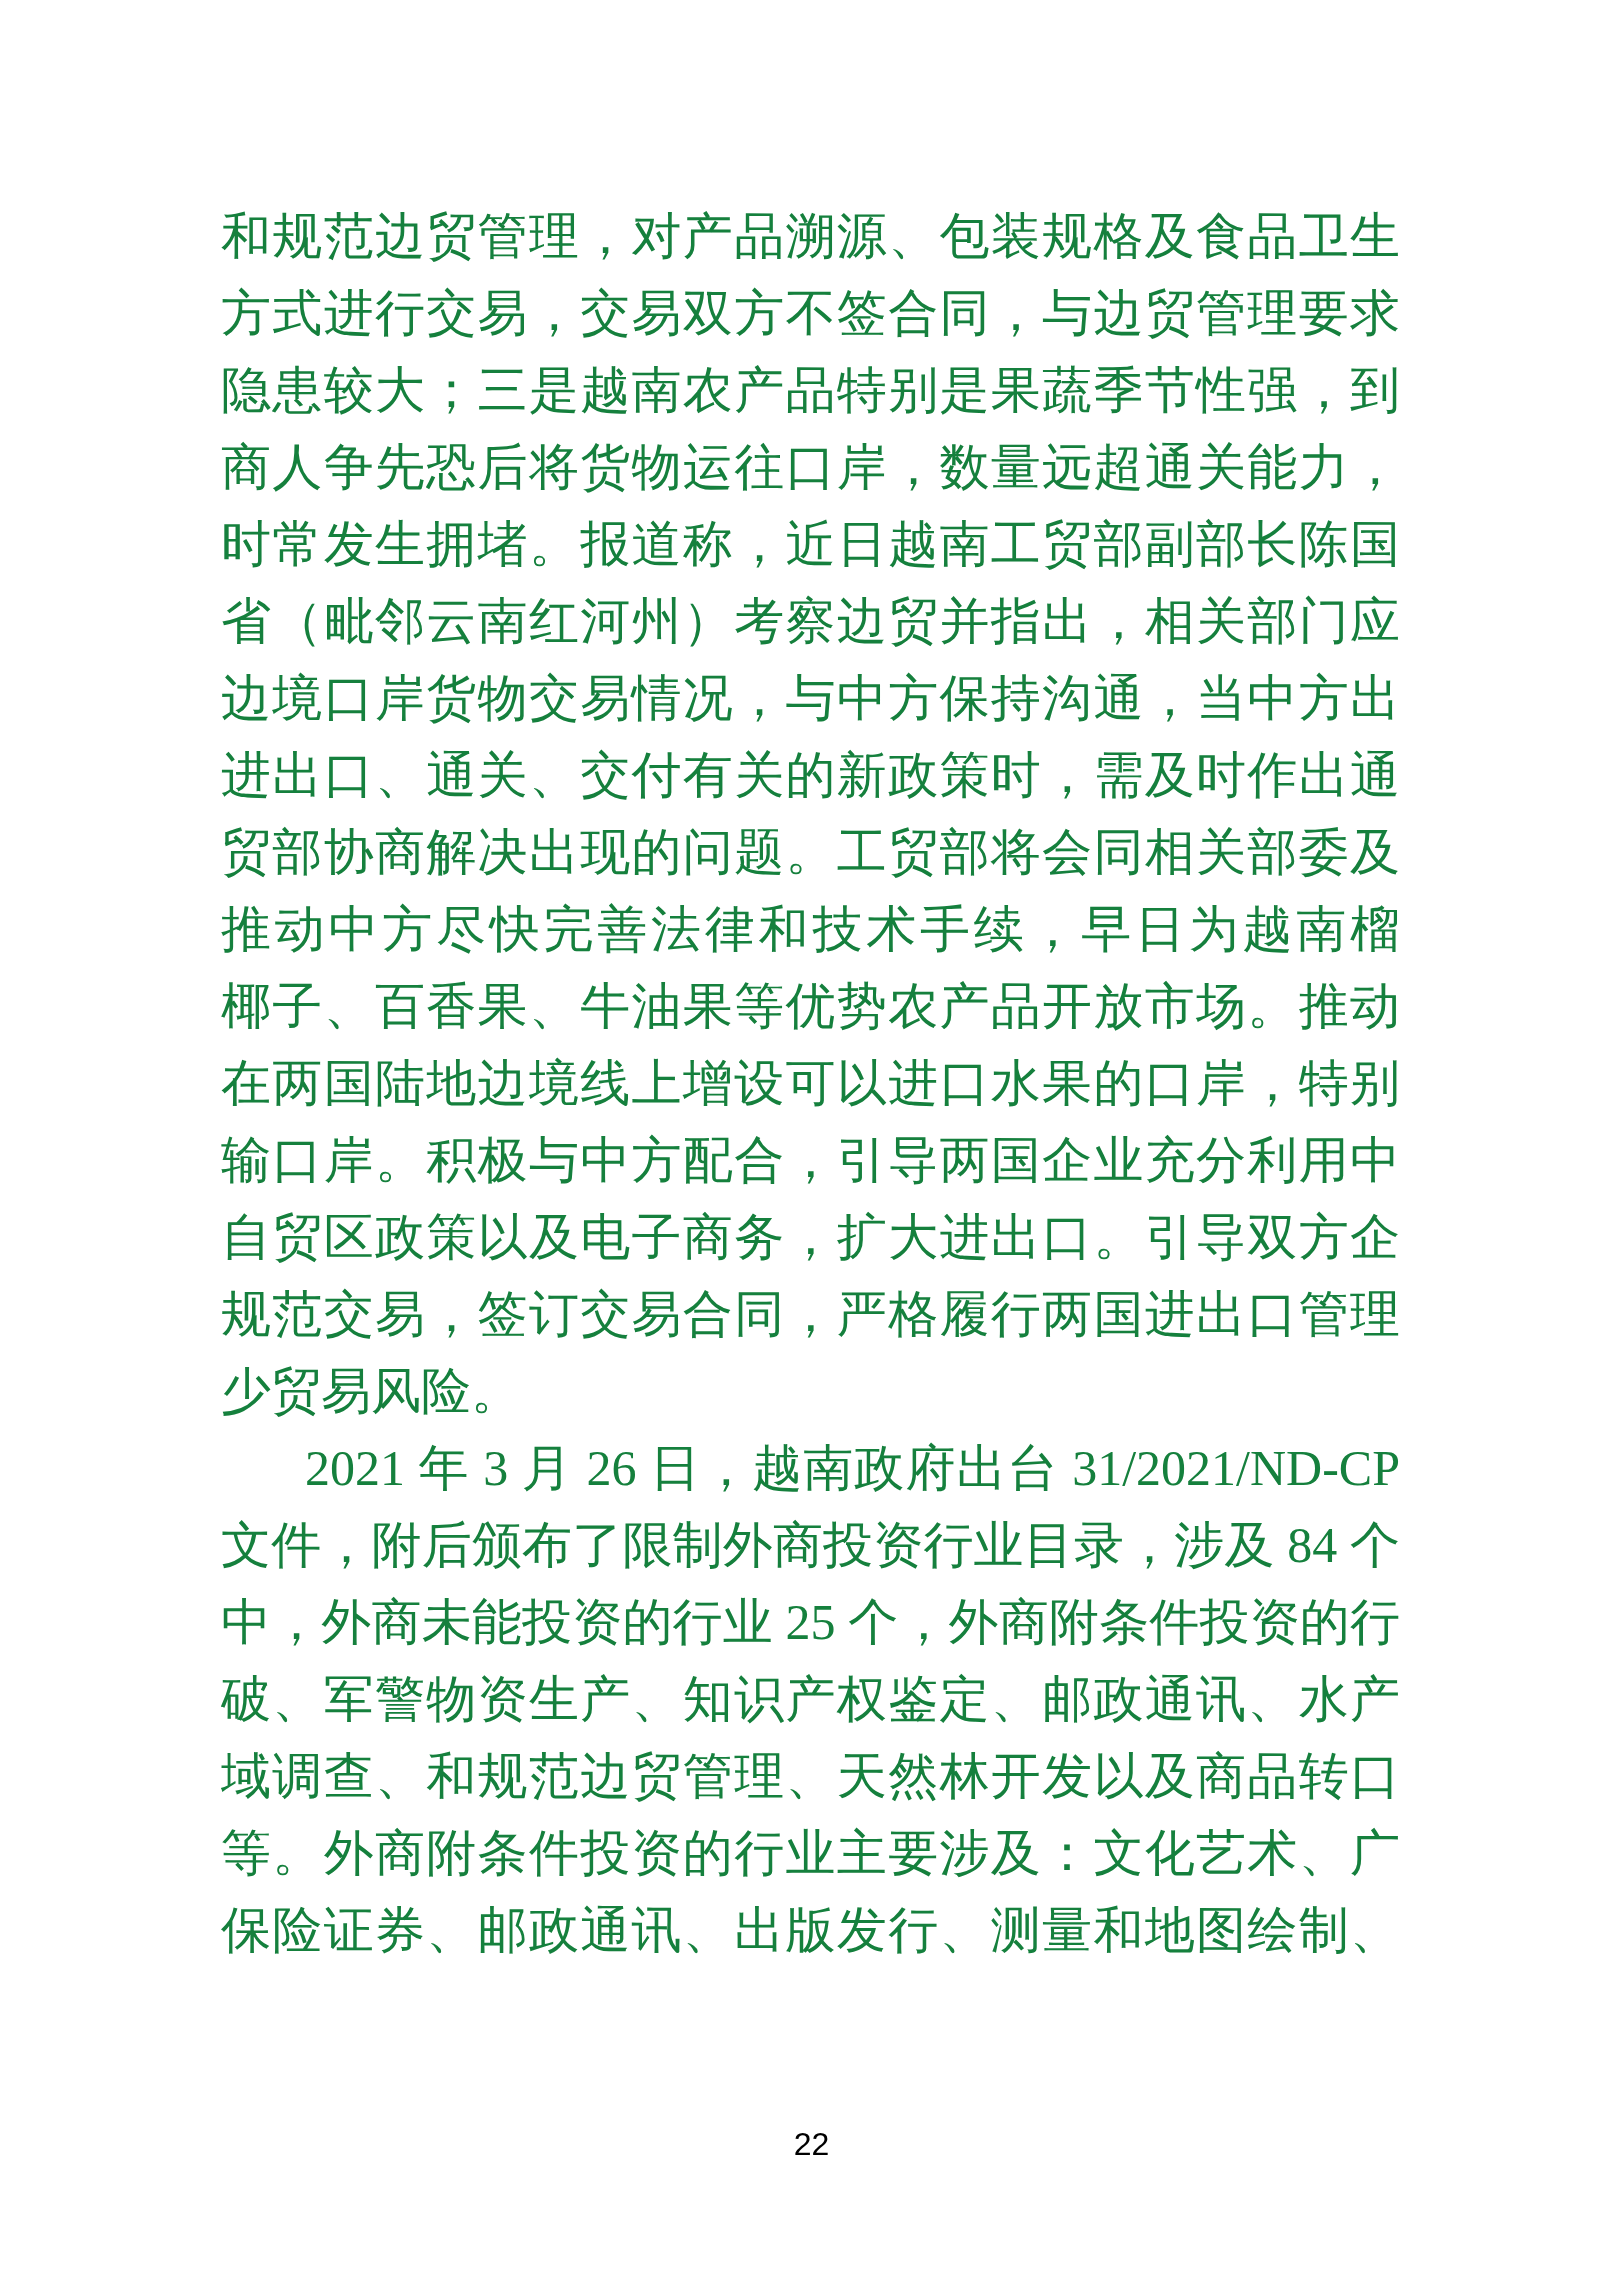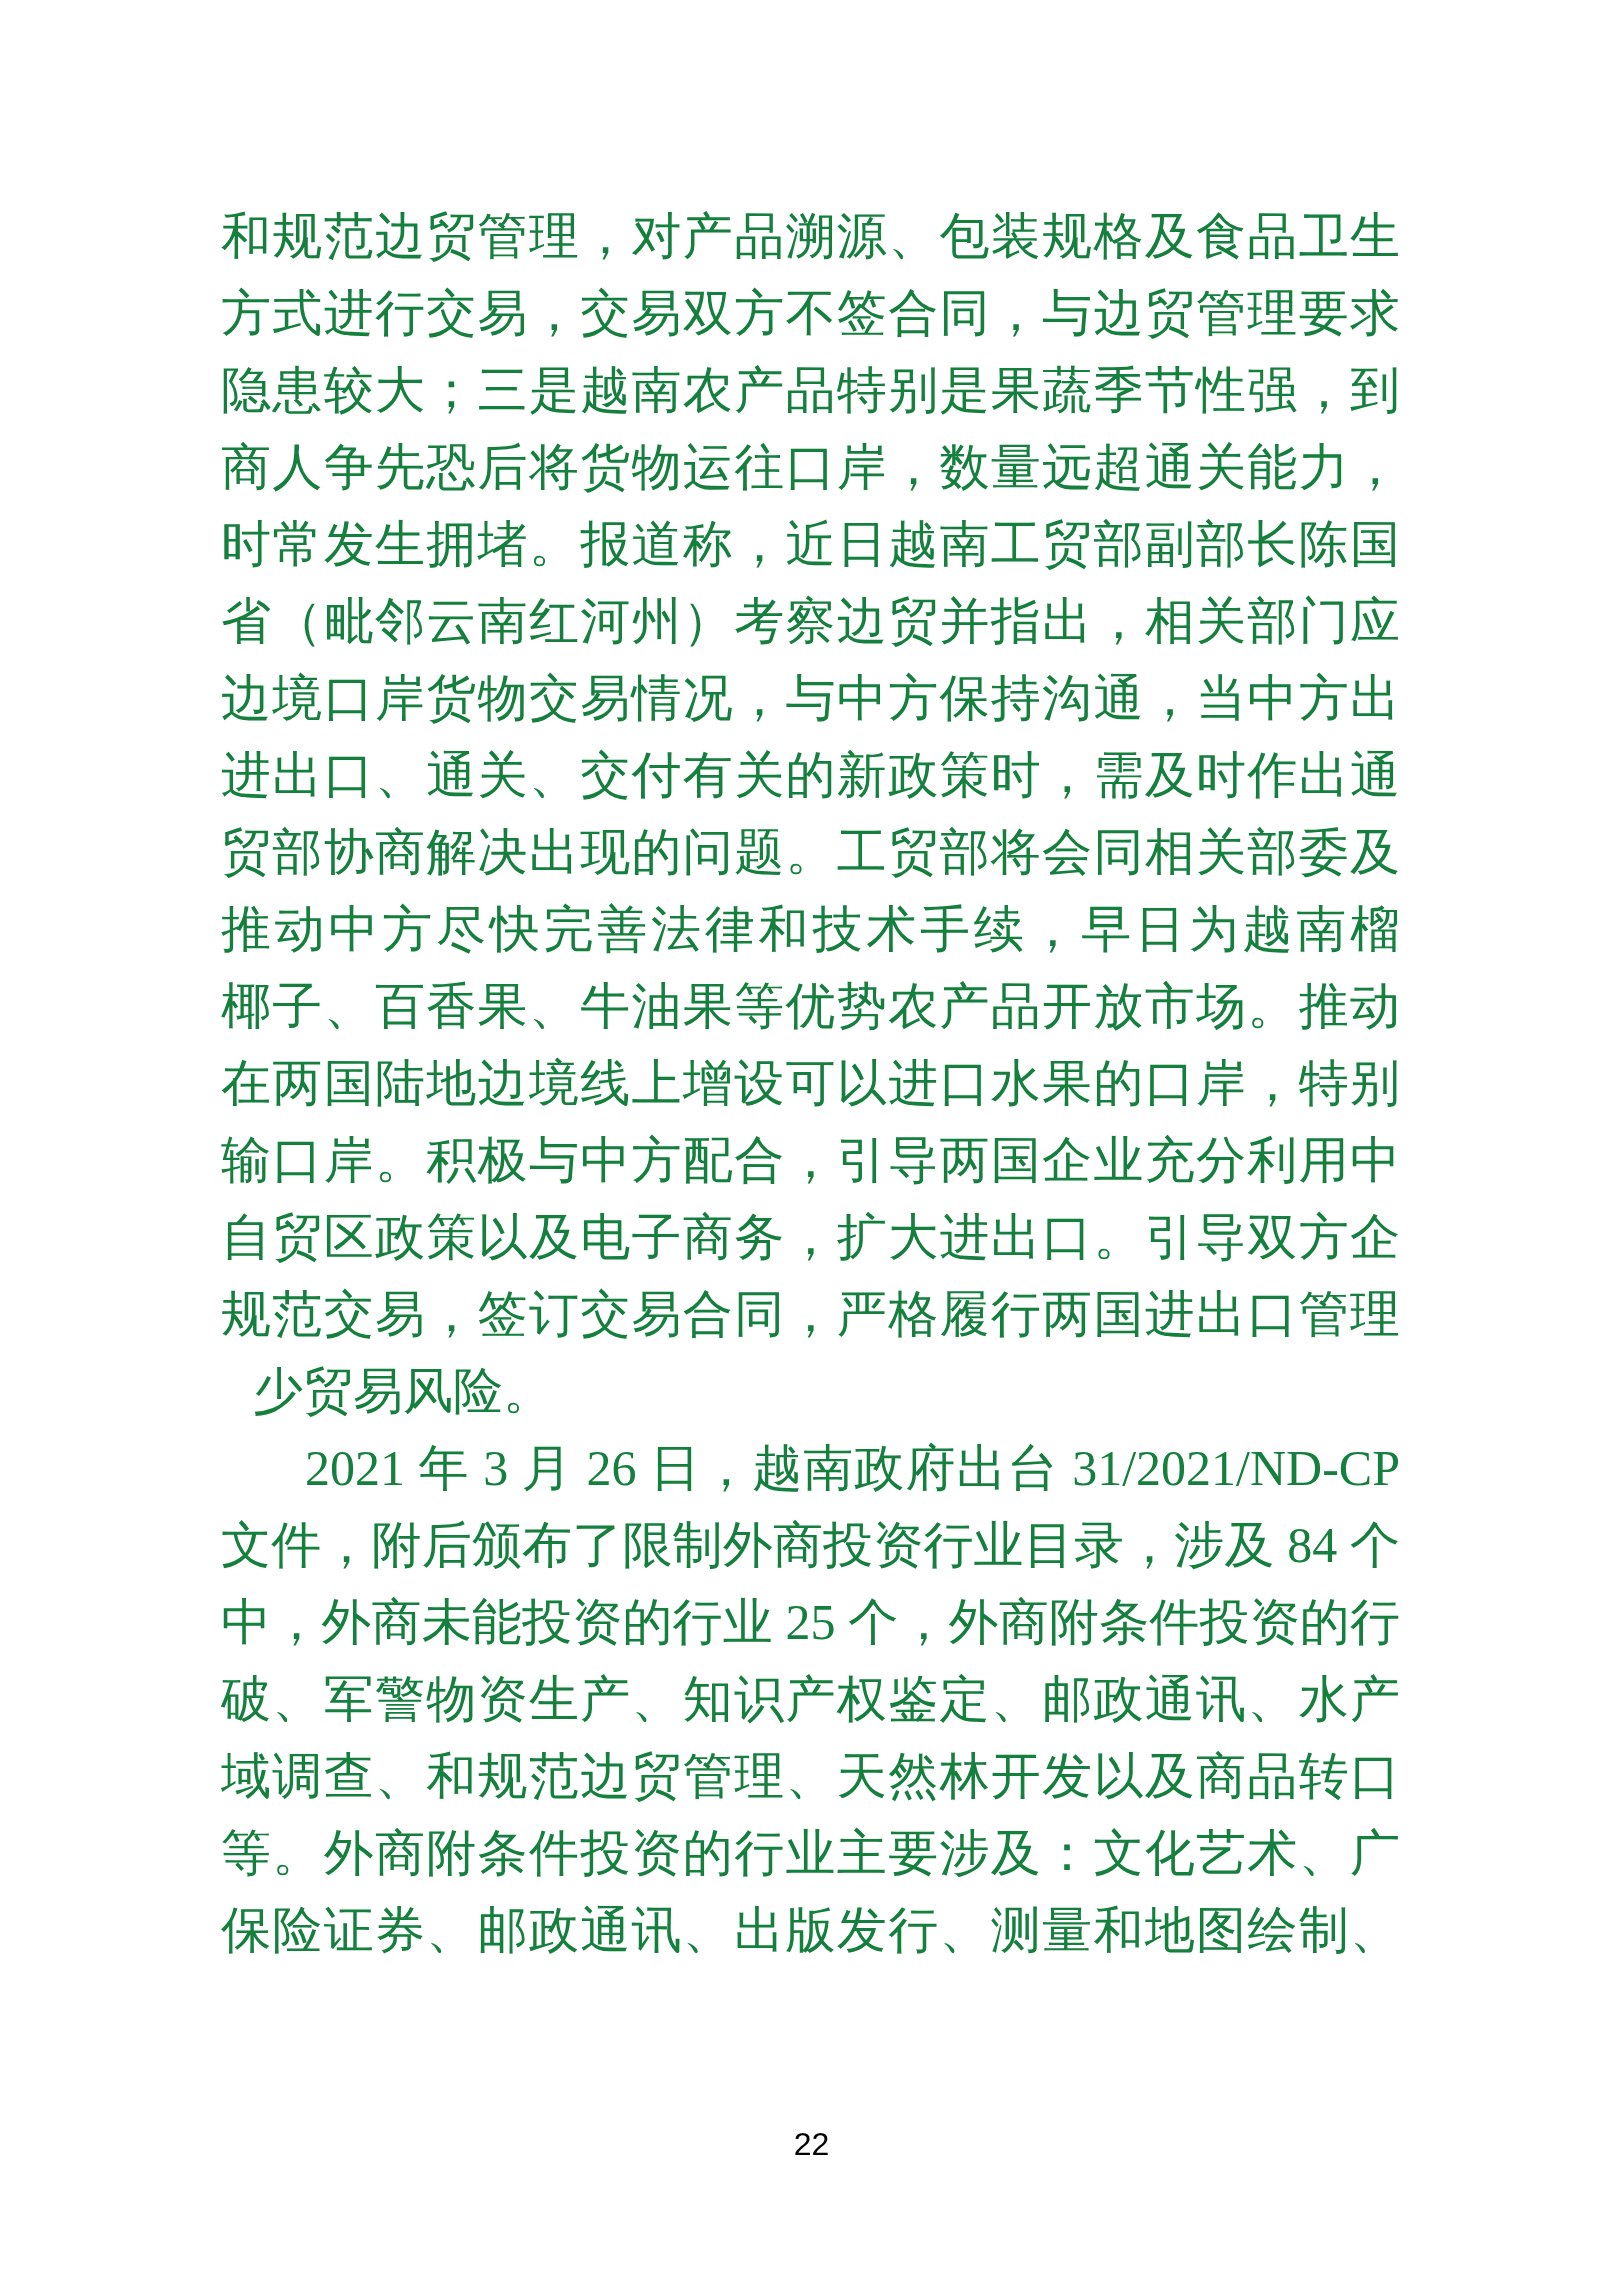--- a/index.html
+++ b/index.html
@@ -27,21 +27,20 @@
     line-height: 77px;
     font-size: 50px;
     color: #15803d;
     text-align: justify;
     text-align-last: justify;
     text-justify: inter-character;
     overflow: hidden;
   }
   .line.no-fill {
     text-align-last: left;
-    margin-left: 32px;
   }
   .line.indent {
     text-indent: 84px;
   }
   .page-number {
     position: absolute;
     top: 2128px;
     left: 0;
     width: 100%;
     text-align: center;

